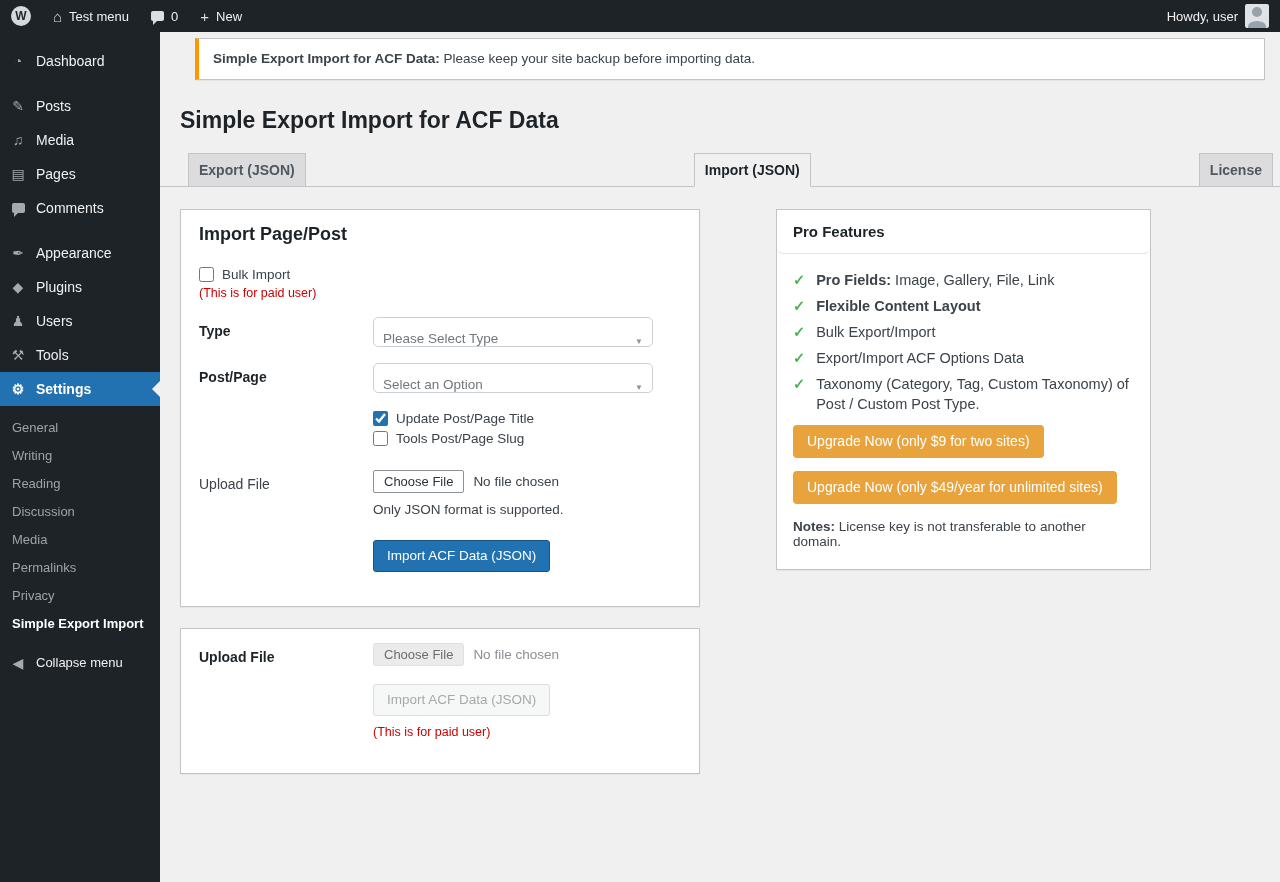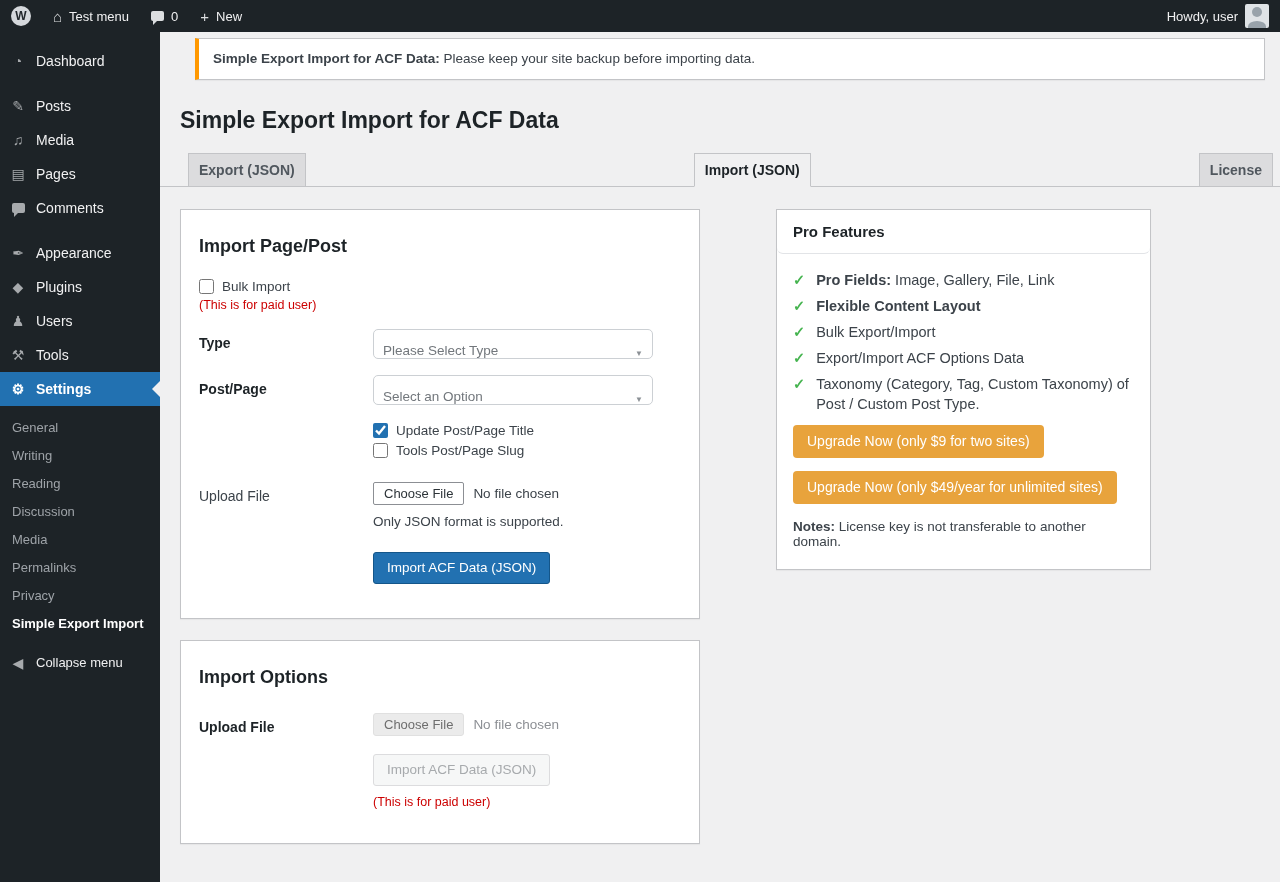--- a/index.html
+++ b/index.html
@@ -45,21 +45,21 @@
   .notice { margin:6px 15px 0 35px; background:#fff; border:1px solid #c3c4c7; border-left:4px solid var(--notice_orange, #ff9800); box-shadow:0 1px 1px rgba(0,0,0,.04); padding:11px 14px; font-size:13.5px; color:#3c434a; line-height:18px; }
   .page-title { margin:26px 20px 0; font-size:23px; font-weight:600; color:#1d2327; line-height:28px; }
   .nav-tab-wrapper { display:flex; align-items:flex-end; padding-left:28px; margin-top:19px; border-bottom:1px solid #c3c4c7;justify-content:space-between; }
   .nav-tab { margin:0 7px -1px 0; padding:6px 10px; border:1px solid #c3c4c7; background:#dcdcde; font-size:14px; line-height:20px; font-weight:600; color:#50575e; cursor:pointer; text-decoration:none; }
   .nav-tab.active { background:#f0f0f1; color:#1d2327; border-bottom-color:#f0f0f1; }
 
   .columns { display:flex; gap:76px; padding:0 20px; margin-top:22px; align-items:flex-start; }
   .col-left { width:520px; flex-shrink:0; }
   .col-right { width:375px; flex-shrink:0; }
   .panel { background:#fff; border:1px solid #c3c4c7; box-shadow:0 1px 1px rgba(0,0,0,.04); }
-  .panel-body { padding:26px 18px 34px; }
+  .panel-body { padding:14px 18px 34px; }
   .panel-heading { font-size:18px; font-weight:700; color:#1d2327; margin:0 0 22px; }
 
   .form-row { display:flex; align-items:flex-start; }
   .form-label { width:174px; flex-shrink:0; font-size:14px; font-weight:600; color:#1d2327; padding-top:6px; }
   .form-label.normal { font-weight:400; color:#3c434a; }
   .checkbox-line { display:flex; align-items:center; gap:8px; font-size:13.5px; color:#3c434a; cursor:pointer; }
   input[type=checkbox] { width:15px; height:15px; accent-color:var(--accent, #2271b1); margin:0; cursor:pointer; }
   .red-note { color:var(--error_red, #cc0000); font-size:12.5px; }
 
   .fake-select { width:280px; height:30px; border:1px solid #ccd0d4; border-radius:5px; background:#fff; display:flex; align-items:flex-end; justify-content:space-between; padding:0 9px; font-size:13.5px; color:#72777c; cursor:pointer; }
@@ -245,21 +245,20 @@
 
             <div class="form-row" style="margin-top:23px;">
               <div class="form-label"></div>
               <span class="btn-primary">Import ACF Data (JSON)</span>
             </div>
           </div>
         </div>
 
         <div class="panel" style="margin-top:21px;">
           <div class="panel-body">
-            <h2 class="panel-heading" style="margin-bottom:25px;">Import Options</h2>
 
             <div class="form-row">
               <div class="form-label">Upload File</div>
               <div class="file-control disabled">
                 <span class="file-btn">Choose File</span>
                 <span class="file-text">No file chosen</span>
               </div>
             </div>
 
             <div class="form-row" style="margin-top:18px;">

